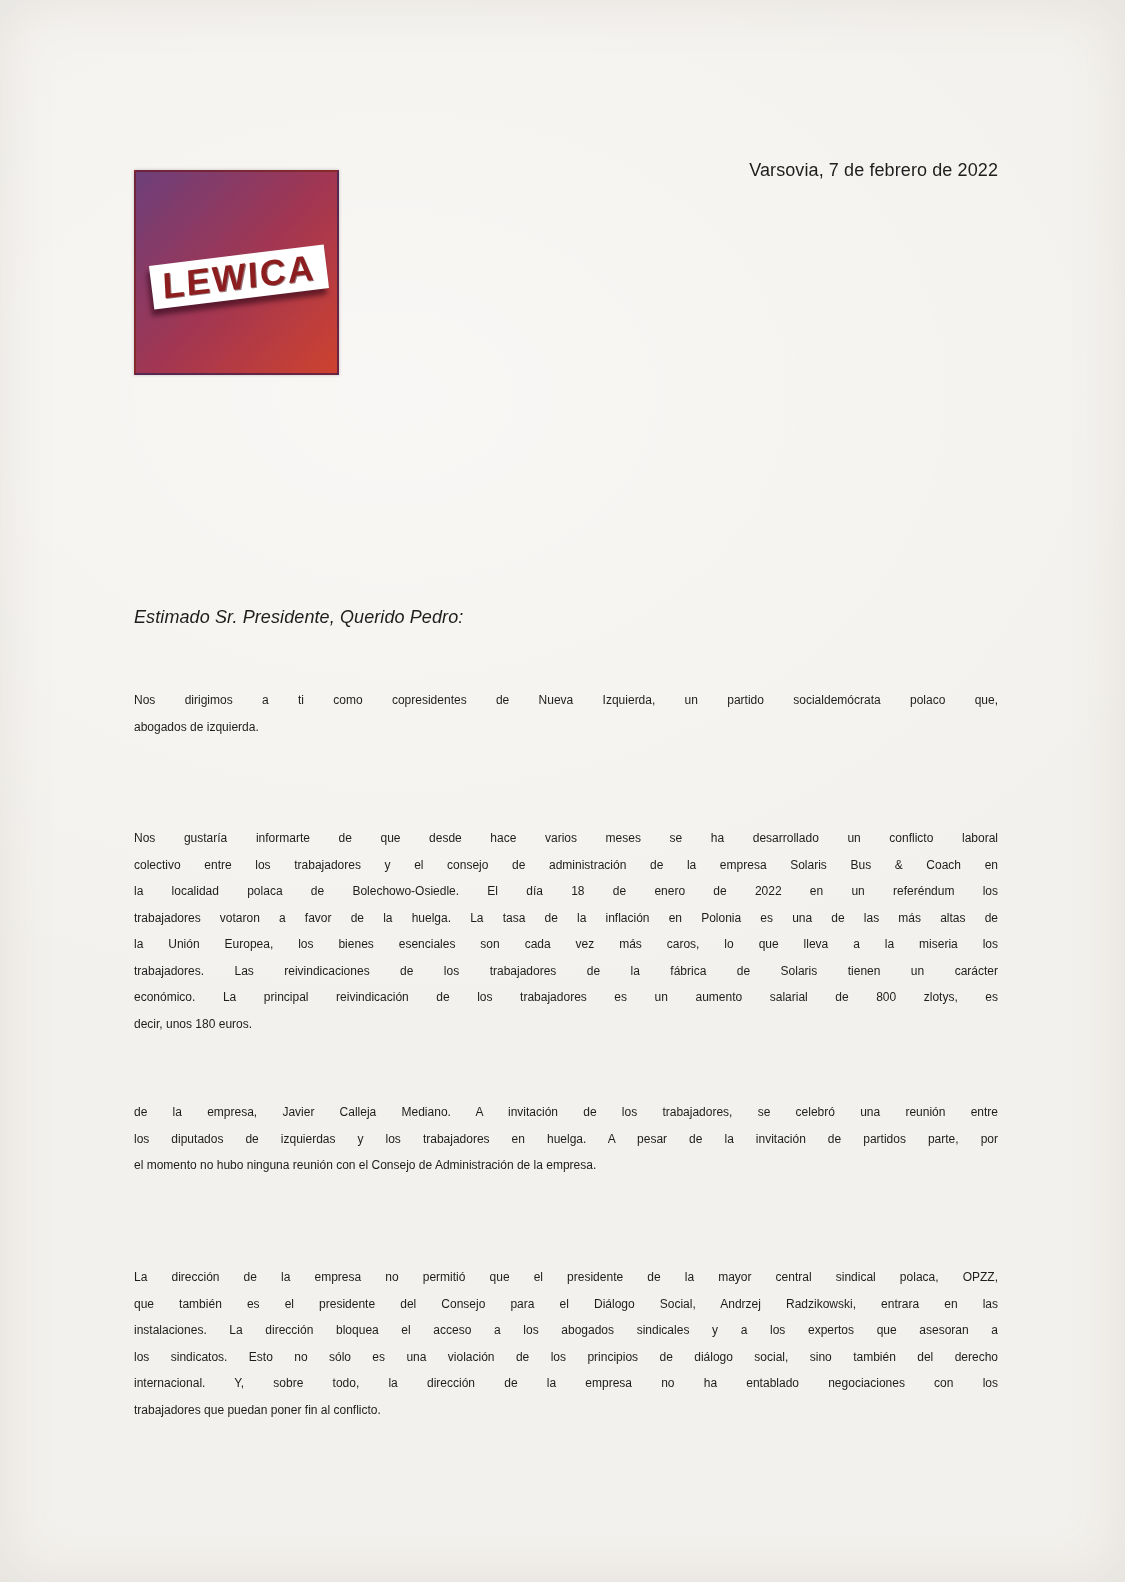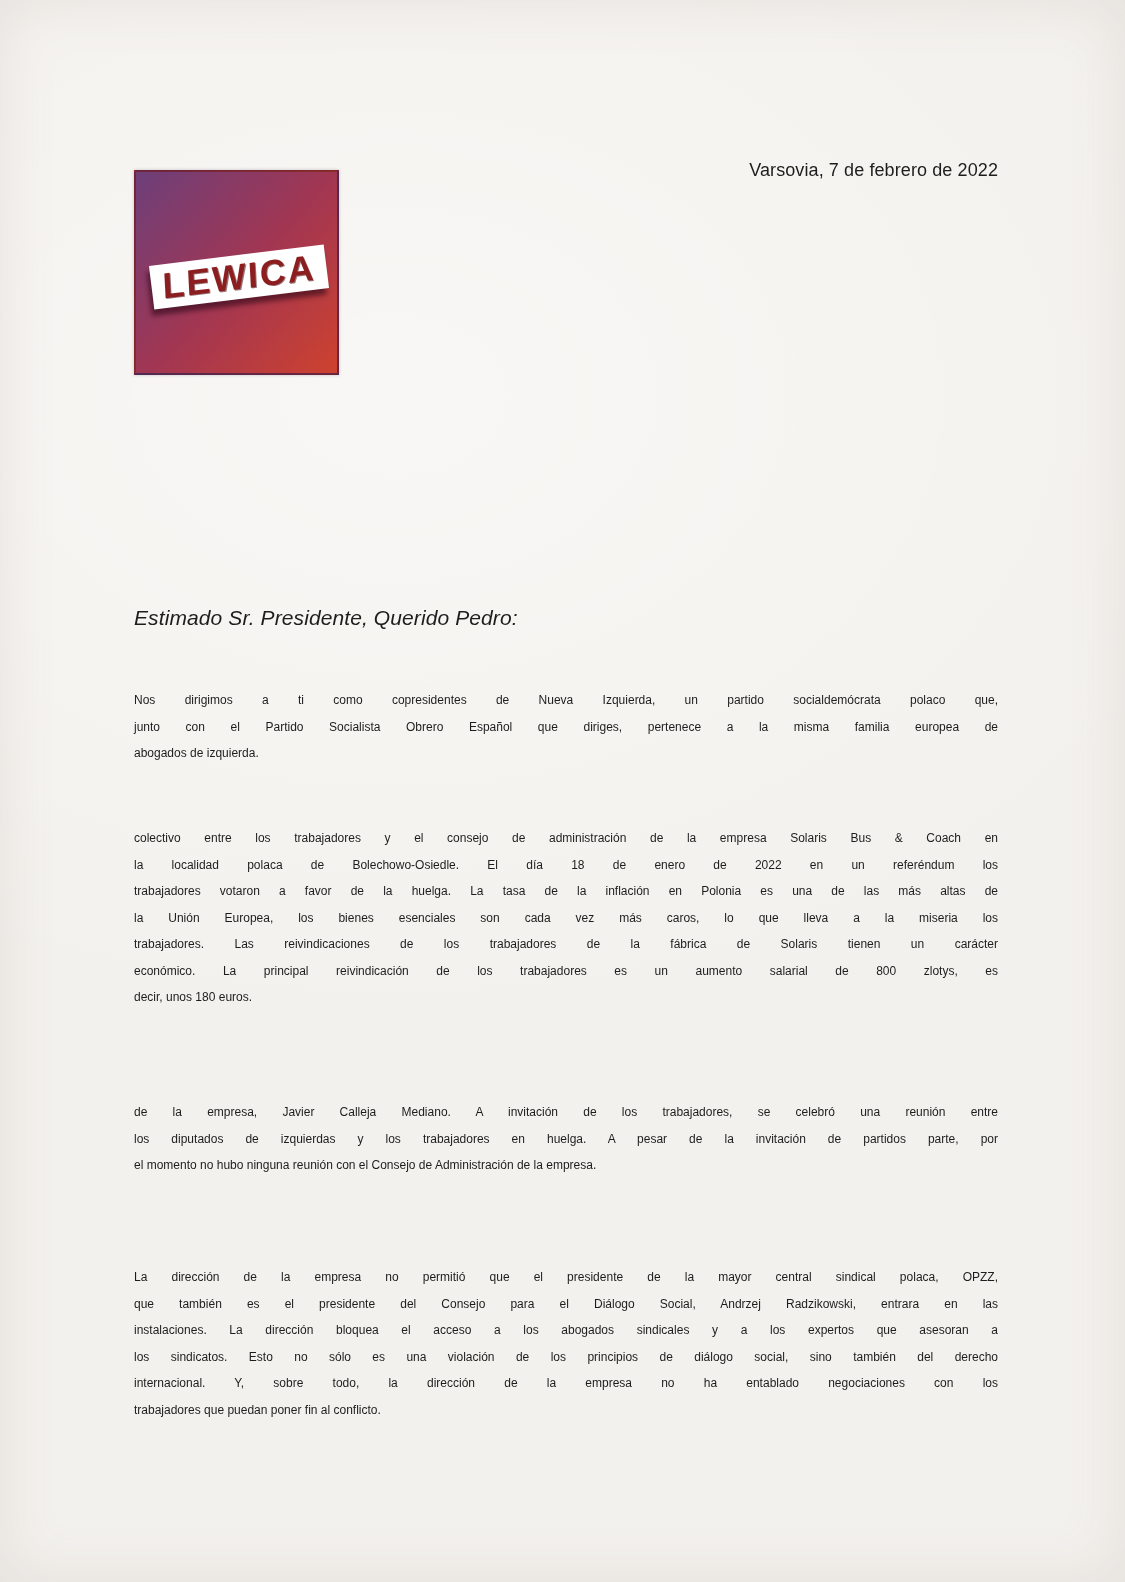--- a/index.html
+++ b/index.html
@@ -56,21 +56,21 @@
   .recipient {
     position: absolute;
     left: 570px; top: 429px;
     font-size: 18px;
     line-height: 42px;
     letter-spacing: 0.1px;
   }
   .salutation {
     position: absolute;
     left: 134px; top: 604px;
-    font-size: 21px;
+    font-size: 18px;
     font-style: italic;
     line-height: 27px;
     letter-spacing: 0.1px;
   }
   .para {
     position: absolute;
     left: 134px;
     width: 864px;
     font-size: 12px;
     line-height: 26.5px;
@@ -98,25 +98,25 @@
     <div class="logo-banner" style="background: rgb(255, 255, 255);">
       <span class="logo-text" style="color: rgb(140, 30, 31);">LEWICA</span>
     </div>
   </div>
 
 
   <div class="salutation">Estimado Sr. Presidente, Querido Pedro:</div>
 
   <div class="para p1">
       <div class="line">Nos dirigimos a ti como copresidentes de Nueva Izquierda, un partido socialdemócrata polaco que,</div>
-      <div class="line">junto con el Partido Socialista Obrero Español que diriges, pertenece a la misma familia europea de</div>
       <div class="line last">abogados de izquierda.</div>
     </div>
 
   <div class="para p2">
+      <div class="line">Nos gustaría informarte de que desde hace varios meses se ha desarrollado un conflicto laboral</div>
       <div class="line">colectivo entre los trabajadores y el consejo de administración de la empresa Solaris Bus &amp; Coach en</div>
       <div class="line">la localidad polaca de Bolechowo-Osiedle. El día 18 de enero de 2022 en un referéndum los</div>
       <div class="line">trabajadores votaron a favor de la huelga. La tasa de la inflación en Polonia es una de las más altas de</div>
       <div class="line">la Unión Europea, los bienes esenciales son cada vez más caros, lo que lleva a la miseria los</div>
       <div class="line">trabajadores. Las reivindicaciones de los trabajadores de la fábrica de Solaris tienen un carácter</div>
       <div class="line">económico. La principal reivindicación de los trabajadores es un aumento salarial de 800 zlotys, es</div>
       <div class="line last">decir, unos 180 euros.</div>
     </div>
 
   <div class="para p3">

